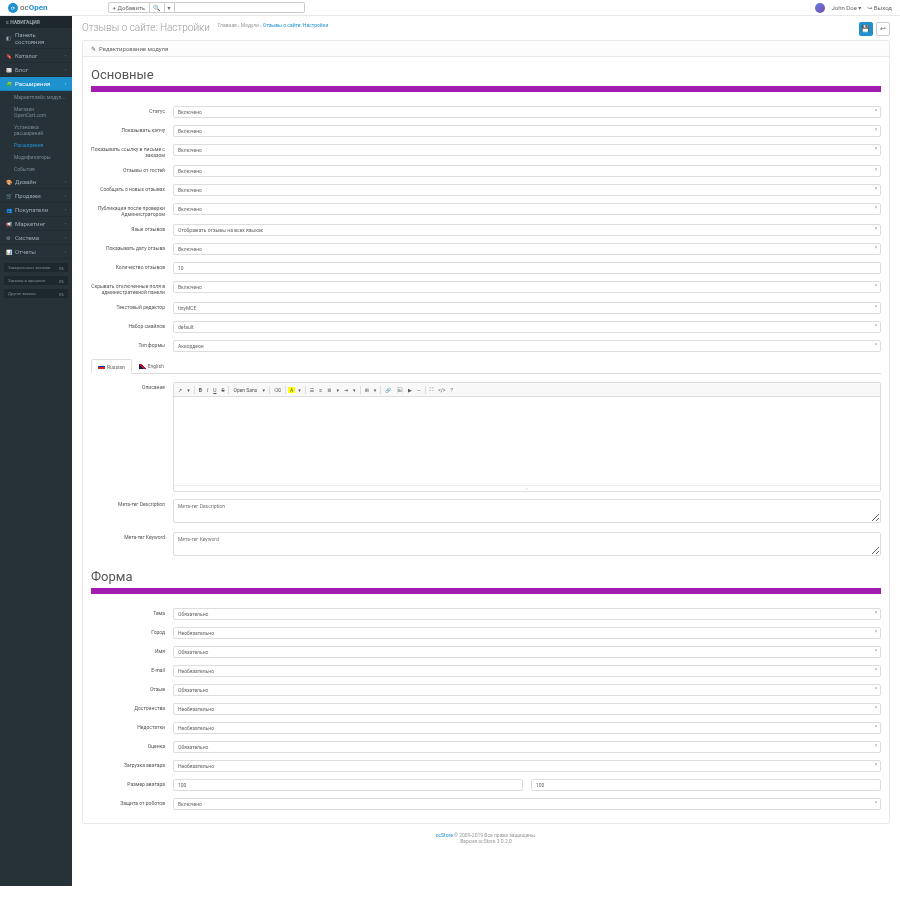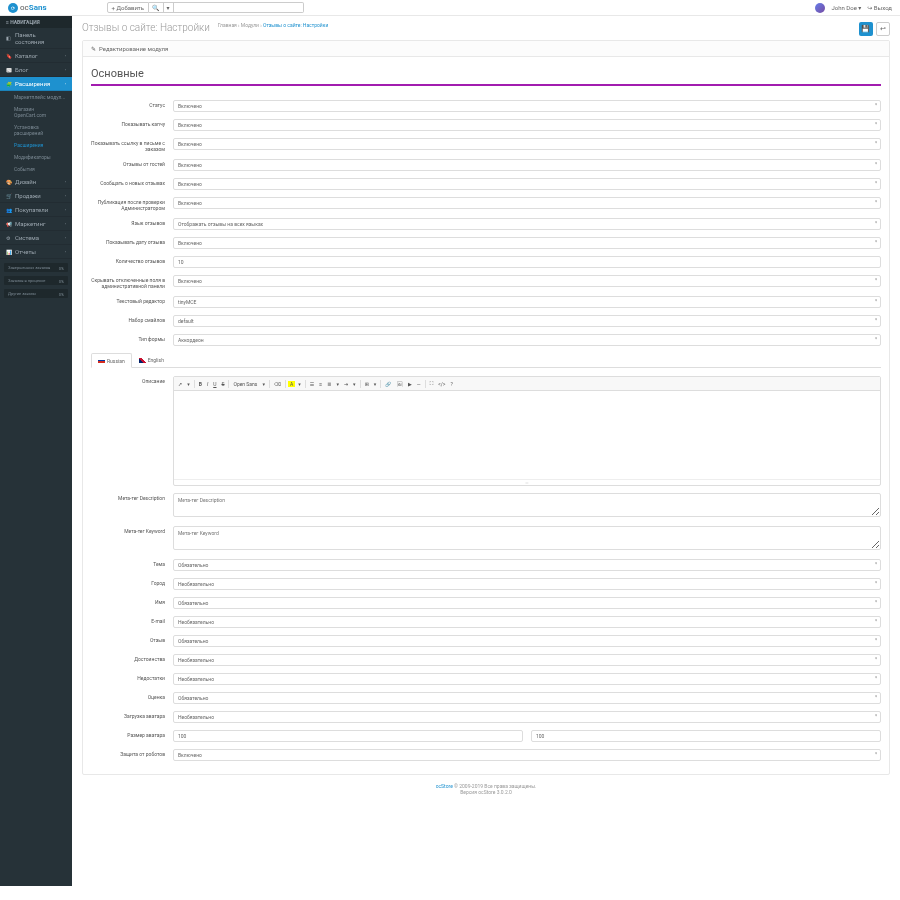--- a/index.html
+++ b/index.html
@@ -32,21 +32,21 @@
 .page-title{font-size:10px;color:#1e91cf;font-weight:300}
 .page-title span{color:#999}
 .breadcrumb{font-size:5px;color:#999;margin-left:8px}
 .breadcrumb a{color:#1e91cf;text-decoration:none}
 .page-actions{margin-left:auto;display:flex;gap:3px}
 .btn-save{background:#1e91cf;color:#fff;border:0;width:14px;height:14px;border-radius:2px;font-size:7px;cursor:pointer}
 .btn-cancel{background:#fff;border:1px solid #ccc;width:14px;height:14px;border-radius:2px;font-size:7px;color:#666;cursor:pointer}
 .panel{border:1px solid #e8e8e8;border-radius:2px}
 .panel-header{padding:4px 8px;background:#fcfcfc;border-bottom:1px solid #e8e8e8;font-size:6px;color:#666;display:flex;align-items:center;gap:3px}
 .panel-body{padding:6px 8px}
-.section-title{font-size:11px;color:#555;padding:4px 0;border-bottom:2px solid #a21caf;margin-bottom:14px}
+.section-title{font-size:13px;color:#555;padding:4px 0;border-bottom:6px solid #a21caf;margin-bottom:14px}
 .form-row{display:flex;align-items:flex-start;margin-bottom:7px}
 .form-label{width:82px;text-align:right;padding-right:8px;font-size:5px;color:#555;padding-top:2px;line-height:1.2}
 .form-control{flex:1;position:relative}
 .select{width:100%;border:1px solid #ddd;padding:2px 4px;font-size:5px;color:#666;background:#fff;border-radius:2px;appearance:none;position:relative}
 .select-wrap{position:relative;width:100%}
 .select-wrap::after{content:"▸";position:absolute;right:4px;top:2px;font-size:4px;color:#999;transform:rotate(90deg)}
 .input{width:100%;border:1px solid #ddd;padding:2px 4px;font-size:5px;color:#666;border-radius:2px}
 .tabs{display:flex;border-bottom:1px solid #ddd;margin-bottom:8px}
 .tab{padding:3px 6px;font-size:5px;color:#666;border:1px solid transparent;cursor:pointer;display:flex;align-items:center;gap:2px}
 .tab.active{border:1px solid #ddd;border-bottom:1px solid #fff;margin-bottom:-1px;border-radius:2px 2px 0 0}
@@ -64,21 +64,21 @@
 .row-split .input{flex:1}
 .footer{text-align:center;font-size:5px;color:#999;padding:8px 0}
 .footer a{color:#1e91cf;text-decoration:none}
 </style>
 </head>
 <body>
 
 <div class="header">
   <div class="logo">
     <div class="logo-icon">⟳</div>
-    <span class="logo-text"><span>oc</span><b>Sans</b></span>
+    <span class="logo-text"><span>oc</span><b>Open</b></span>
   </div>
   <div class="header-search">
     <button class="btn-add">+ Добавить</button>
     <button class="btn-search">🔍</button>
     <button class="btn-caret">▾</button>
     <input class="search-input" style="">
   </div>
   <div class="header-right">
     <div class="avatar"></div>
     <span><span>John Doe</span> ▾</span>
@@ -305,20 +305,21 @@
 
         <div class="form-row">
             <div class="form-label">Мета-тег Description</div>
             <div class="form-control"><textarea class="textarea" placeholder="Мета-тег Description" style=""></textarea></div>
           </div>
         <div class="form-row">
             <div class="form-label">Мета-тег Keyword</div>
             <div class="form-control"><textarea class="textarea" placeholder="Мета-тег Keyword" style=""></textarea></div>
           </div>
 
+        <div class="section-title">Форма</div>
 
         <div class="form-row">
             <div class="form-label">Тема</div>
             <div class="form-control">
               <div class="select-wrap"><select class="select"><option>Обязательно</option></select></div>
             </div>
           </div>
         <div class="form-row">
             <div class="form-label">Город</div>
             <div class="form-control">

